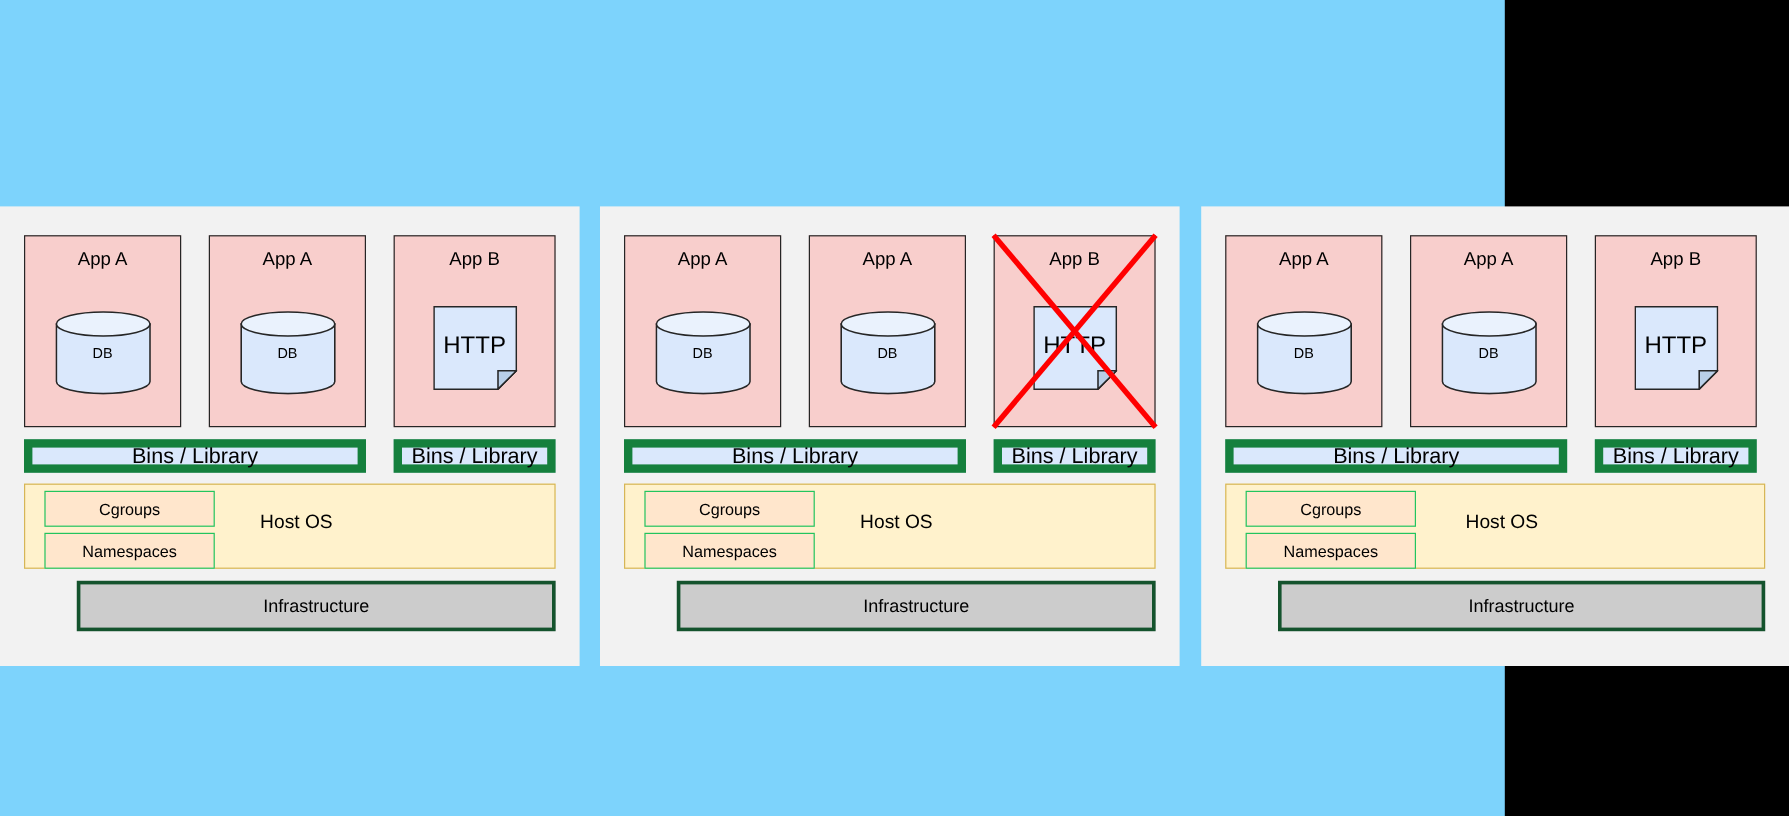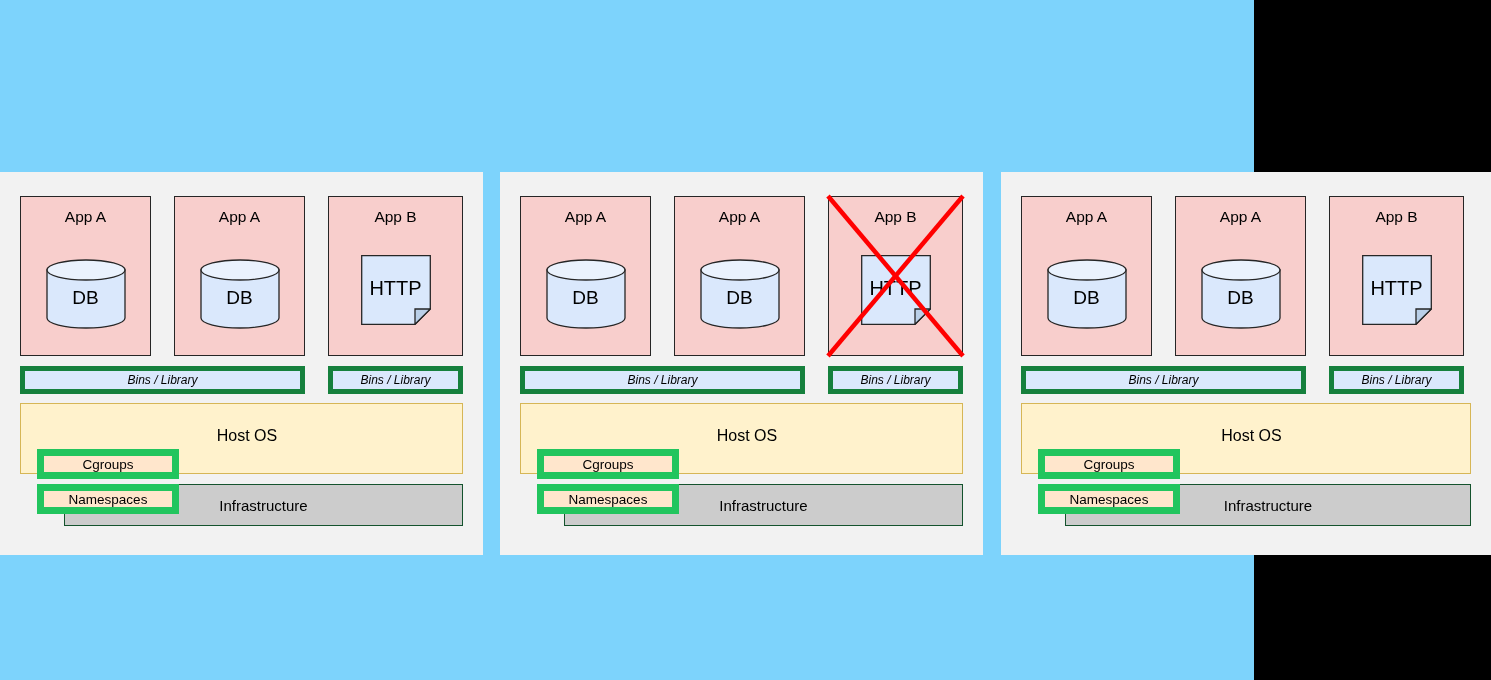--- a/index.html
+++ b/index.html
@@ -78,21 +78,21 @@
     width: 80px;
     height: 70px;
   }
   .db-cyl svg { display: block; }
   .db-label {
     position: absolute;
     left: 0;
     right: 0;
     top: 28px;
     text-align: center;
-    font-size: 19px;
+    font-size: 12px;
     color: #000000;
   }
 
   
   .http-doc {
     position: absolute;
     left: 50%;
     transform: translateX(-50%);
     top: 58px;
     width: 70px;
@@ -126,28 +126,27 @@
     left: 20px;
     right: 20px;
     top: 194px;
     height: 28px;
   }
   .bins-bar {
     position: absolute;
     top: 0;
     height: 28px;
     background: #dae8fc;
-    border: 5px solid #15803d;
+    border: 7px solid #15803d;
     box-sizing: border-box;
     display: flex;
     align-items: center;
     justify-content: center;
-    font-size: 12px;
-    color: #000000;
-    font-style: italic;
+    font-size: 18px;
+    color: #000000;
   }
   .bins-wide   { left: 0px;   width: 285px; }
   .bins-narrow { left: 308px; width: 135px; }
 
   
   .hostos {
     position: absolute;
     left: 20px;
     right: 20px;
     top: 231px;
@@ -165,42 +164,41 @@
     font-size: 16px;
     color: #000000;
     padding-left: 11px;
   }
   .kernel-feature {
     position: absolute;
     left: 16px;
     width: 142px;
     height: 30px;
     background: #ffe6cc;
-    border: 7px solid #22c55e;
+    border: 1px solid #22c55e;
     box-sizing: border-box;
     display: flex;
     align-items: center;
     justify-content: center;
     font-size: 13.5px;
     color: #000000;
     z-index: 2;
-    margin-top: 40px;
   }
   .kf-cgroups    { top: 5px; }
   .kf-namespaces { top: 40px; }
 
   
   .infra {
     position: absolute;
     left: 20px;
     right: 20px;
     top: 312px;
     height: 42px;
     background: #cccccc;
-    border: 1px solid #14532d;
+    border: 3px solid #14532d;
     box-sizing: border-box;
     display: flex;
     align-items: center;
     justify-content: center;
     font-size: 15px;
     color: #000000;
     margin-left: 44px;
   }
 </style>
 </head>

